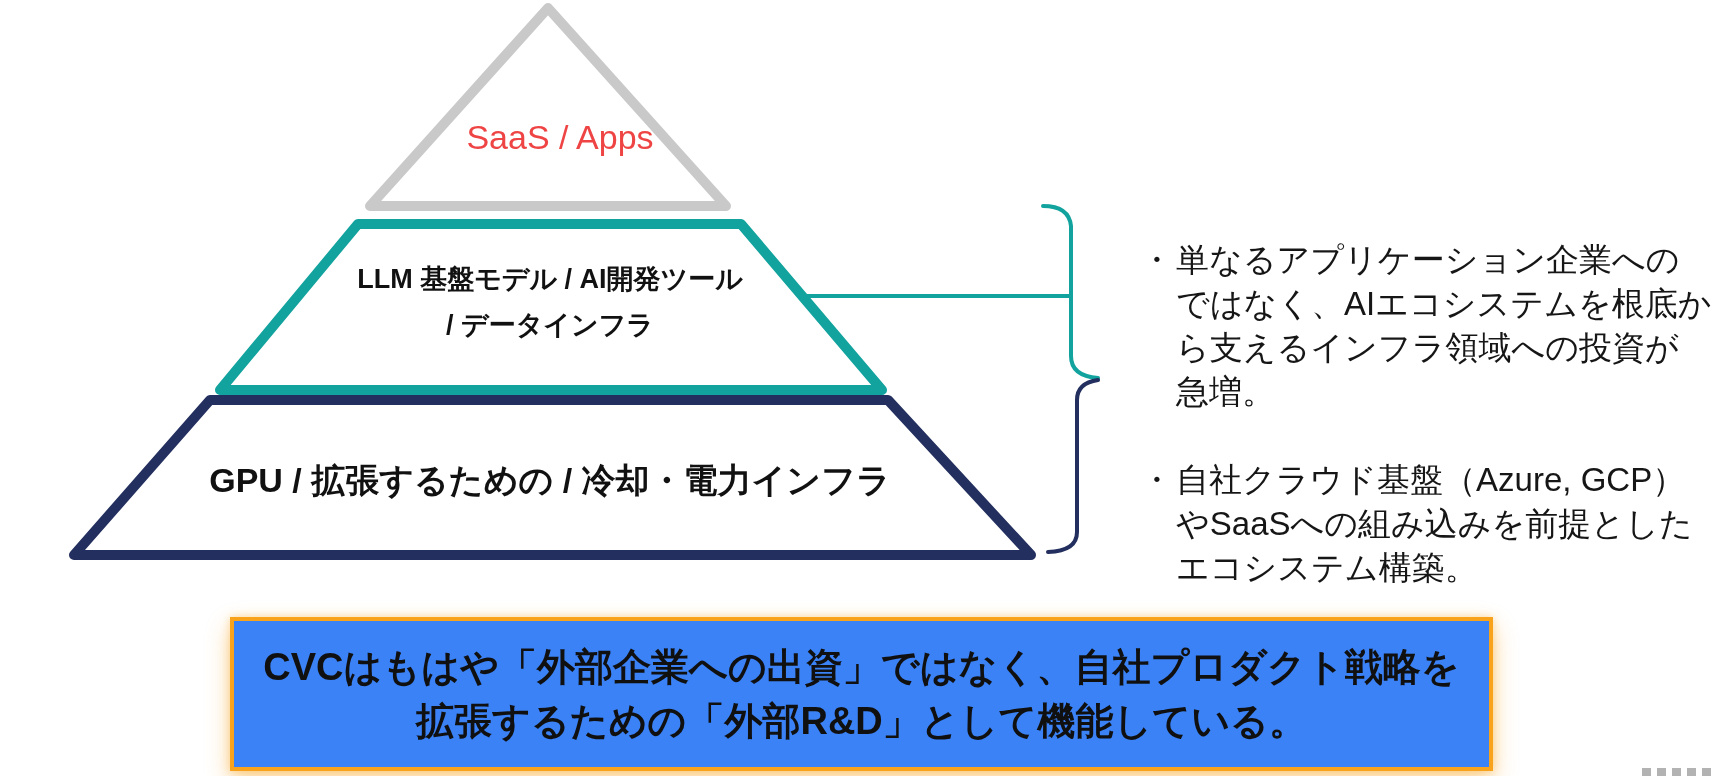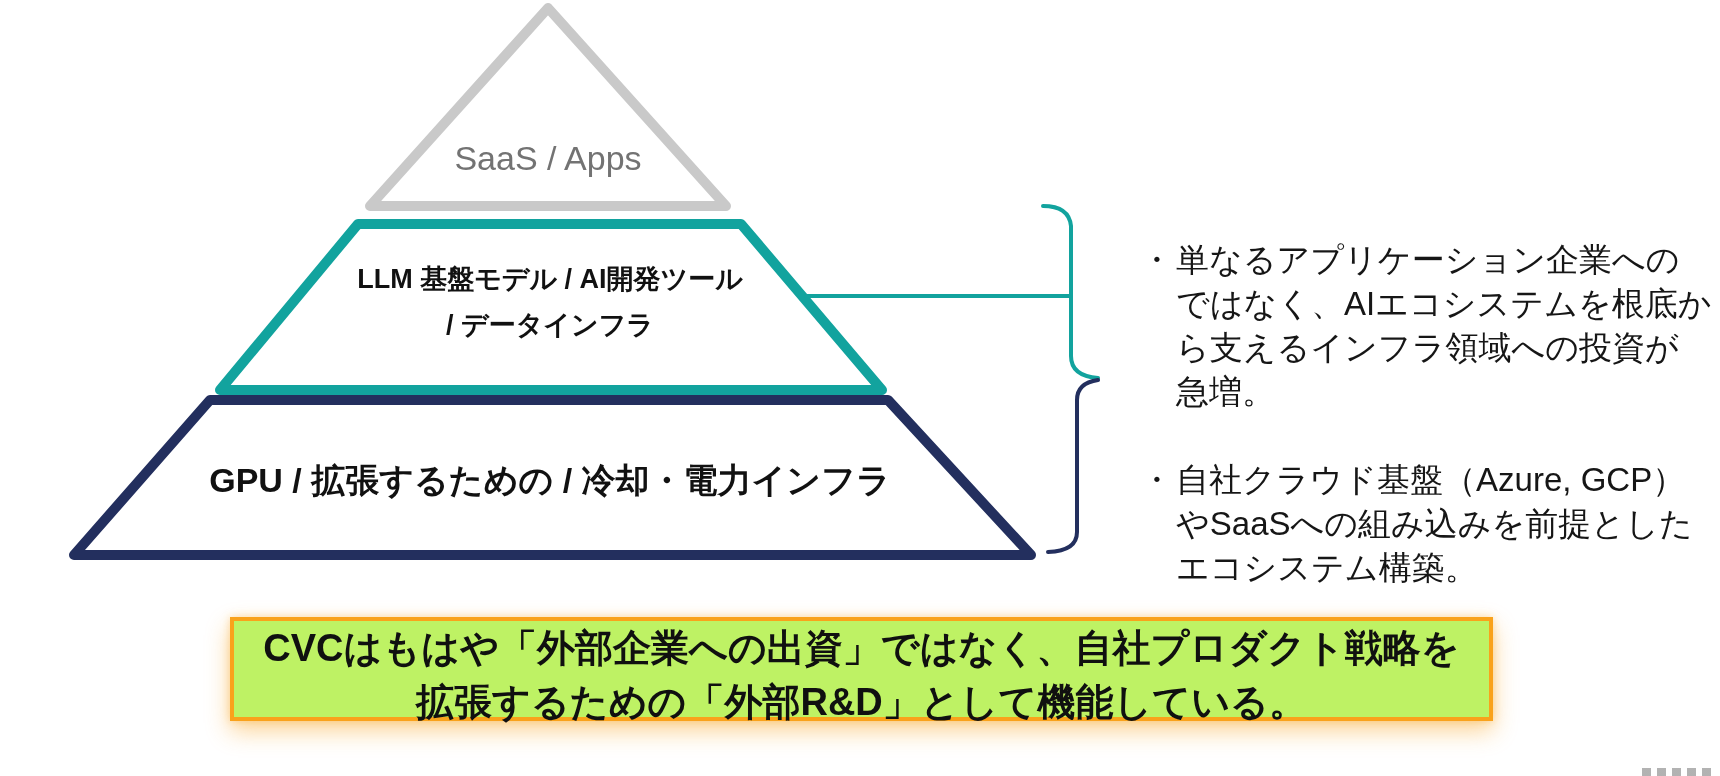--- a/index.html
+++ b/index.html
@@ -16,22 +16,22 @@
 
   
   .layer-label{
     position:absolute;
     text-align:center;
     white-space:pre-line;
     font-weight:700;
     color:#111111;
   }
   .label-top{
-    left:398px;top:118px;width:300px;
-    font-size:34px;font-weight:400;color:#737373;margin-top:21px;
+    left:410px;top:118px;width:300px;
+    font-size:34px;font-weight:400;color:#ef4444;
   }
   .label-middle{
     left:250px;top:256px;width:600px;
     font-size:27px;line-height:46px;
   }
   .label-bottom{
     left:150px;top:458px;width:800px;
     font-size:34px;line-height:44px;
   }
 
@@ -47,26 +47,26 @@
     white-space:pre-line;
   }
   .bullet .marker{
     display:inline-block;
     width:36px;margin-left:-36px;
   }
 
   
   .callout{
     position:absolute;
-    left:230px;top:617px;width:1263px;height:104px;
+    left:230px;top:617px;width:1263px;height:154px;
     box-sizing:border-box;
     border:4px solid #F9A21B;
-    background:#bef264;
+    background:#3b82f6;
     box-shadow:0 10px 22px rgba(249,162,27,0.45), 0 0 8px rgba(249,162,27,0.35);
-    display:flex;justify-content:center;
+    display:flex;align-items:center;justify-content:center;
   }
   .callout-text{
     text-align:center;
     white-space:pre-line;
     font-size:38px;line-height:54px;
     font-weight:700;color:#101010;
   }
 
   
   .fragment{

